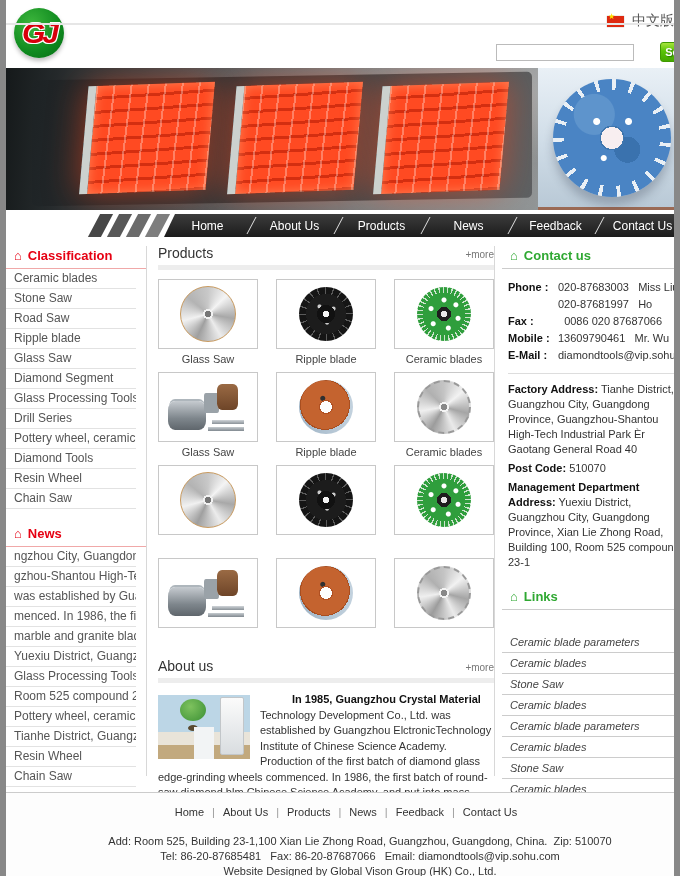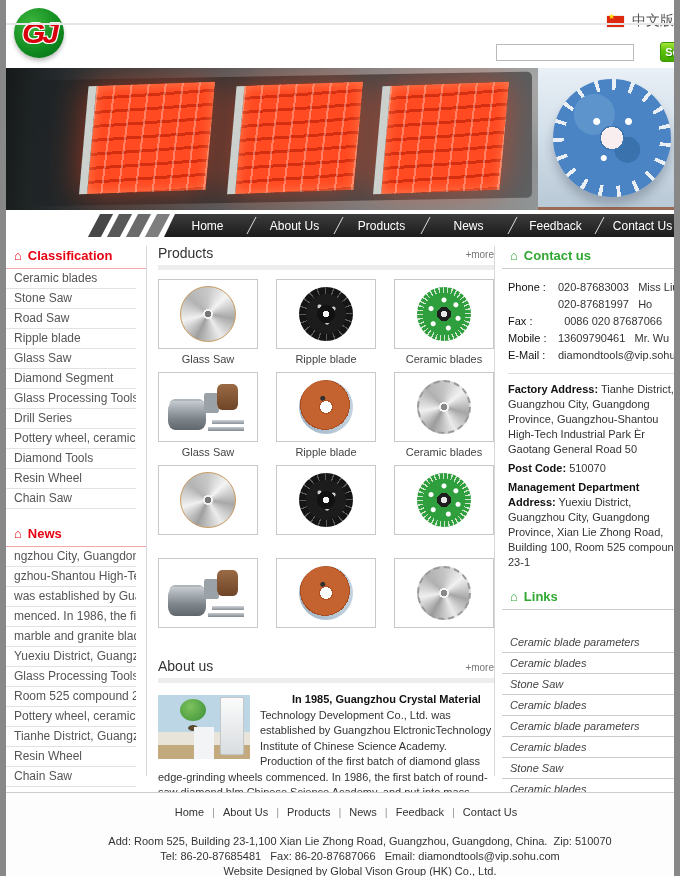--- a/index.html
+++ b/index.html
@@ -145,21 +145,21 @@
   .about-img::before { content:""; position:absolute; left:22px; top:4px; width:26px; height:22px; border-radius:50%;
       background:radial-gradient(circle at 40% 35%, #7ec25e, #3a8f34); box-shadow:0 18px 0 -8px #5a4a30; }
   .about-img::after { content:""; position:absolute; right:6px; top:2px; width:22px; height:56px; border-radius:2px;
       background:linear-gradient(180deg,#fbfbfb,#d9dde0); box-shadow:-28px 28px 0 -2px #f2f4f5; border:1px solid #c2c6c9; }
   .about-text { font-size:11px; line-height:15.5px; color:#333; }
   .about-text b { color:#111;padding-left:32px; }
 
   .right { position:absolute; left:496px; top:245px; width:184px; }
   .contact-body { padding:10px 0 0 6px; }
   .c-row { display:flex; font-size:11px; line-height:17px; }
-  .c-label { font-weight:normal; color:#111; min-width:50px; white-space:pre; }
+  .c-label { font-weight:bold; color:#111; min-width:50px; white-space:pre; }
   .c-value { color:#333; white-space:pre-wrap; }
   .c-div { border-top:1px solid #ddd; margin:9px 0 8px 0; }
   .c-para { font-size:11px; line-height:15px; color:#333; margin-bottom:4px; }
   .c-para b { color:#111; }
   .links-head { margin-top:16px; }
   .llist { list-style:none; margin-top:22px;font-style:italic; }
   .llist li { font-size:11px; color:#444; padding:4px 0 4px 8px; border-bottom:1px solid #ccc; cursor:pointer; }
 
   
   .footer { position:absolute; left:0; top:792px; width:680px; height:84px; border-top:1px solid #ccc; background:#fdfdfd; text-align:center; }
@@ -380,21 +380,21 @@
           <span class="c-label">Mobile :</span>
           <span class="c-value">13609790461   Mr. Wu</span>
         </div>
           <div class="c-row">
           <span class="c-label">E-Mail :</span>
           <span class="c-value">diamondtools@vip.sohu.com</span>
         </div>
         </div>
       <div class="c-div"></div>
       <p class="c-para">
-        <b>Factory Address:</b> <span>Tianhe District, Guangzhou City, Guangdong Province, Guangzhou-Shantou High-Tech Industrial Park Èr Gaotang General Road 50</span>
+        <b>Factory Address:</b> <span>Tianhe District, Guangzhou City, Guangdong Province, Guangzhou-Shantou High-Tech Industrial Park Èr Gaotang General Road 40</span>
       </p>
       <p class="c-para">
         <b>Post Code:</b> <span>510070</span>
       </p>
       <p class="c-para">
         <b>Management Department Address:</b> <span>Yuexiu District, Guangzhou City, Guangdong Province, Xian Lie Zhong Road, Building 100, Room 525 compound 23-1</span>
       </p>
     </div>
     <div class="h-green links-head">
       <span class="h-icon">⌂</span><span>Links</span>

